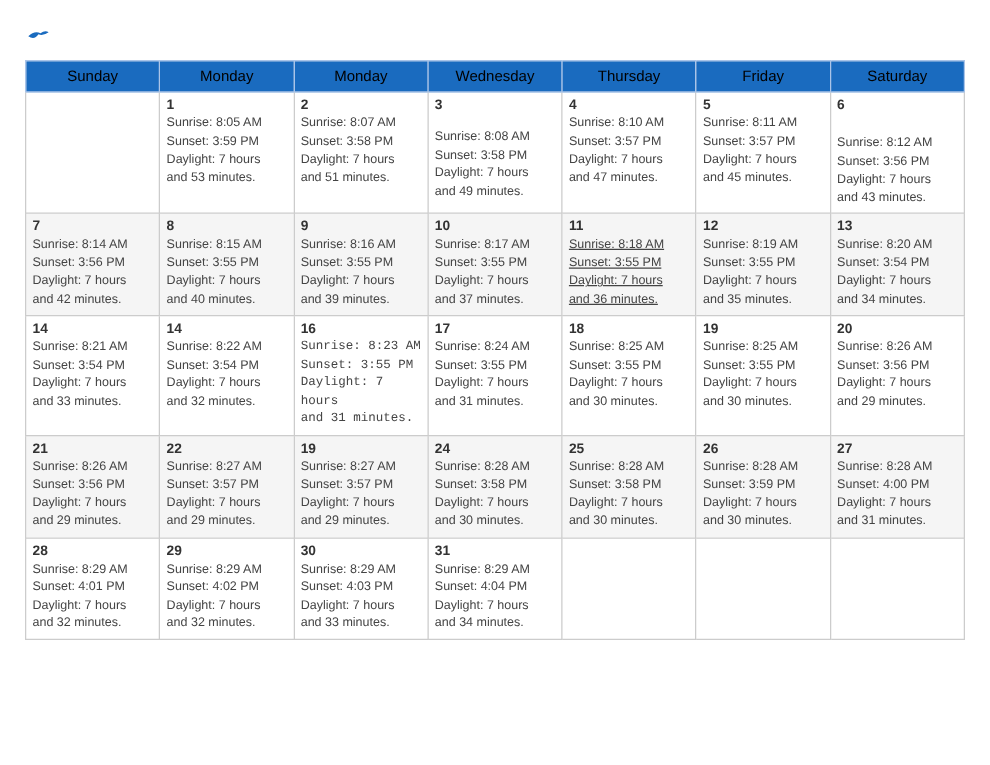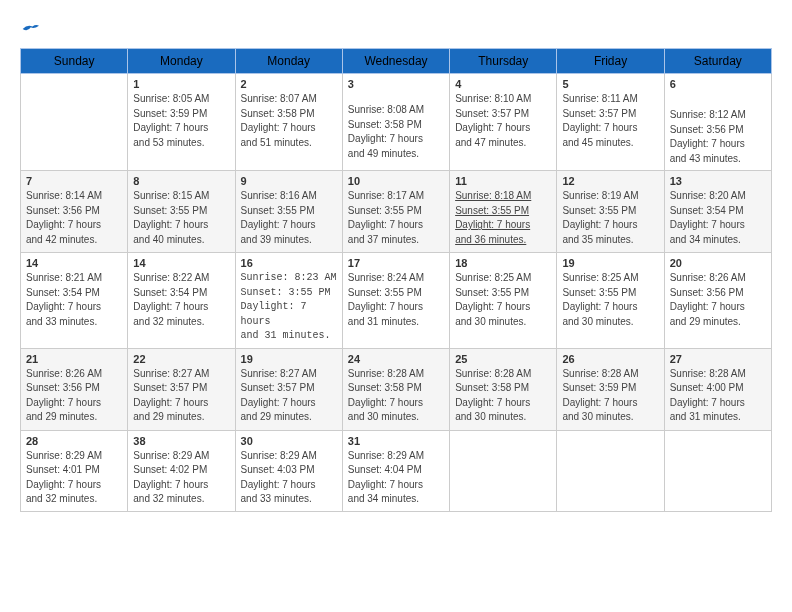--- a/index.html
+++ b/index.html
@@ -332,21 +332,21 @@
         </tr>
         <tr class="last-row">
           <td>
             <span class="day-num">28</span>
             <div class="day-info" style="white-space: pre-line;">Sunrise: 8:29 AM
 Sunset: 4:01 PM
 Daylight: 7 hours
 and 32 minutes.</div>
           </td>
           <td>
-            <span class="day-num">38</span>
+            <span class="day-num">29</span>
             <div class="day-info" style="white-space: pre-line;">Sunrise: 8:29 AM
 Sunset: 4:02 PM
 Daylight: 7 hours
 and 32 minutes.</div>
           </td>
           <td>
             <span class="day-num">30</span>
             <div class="day-info" style="white-space: pre-line;">Sunrise: 8:29 AM
 Sunset: 4:03 PM
 Daylight: 7 hours

